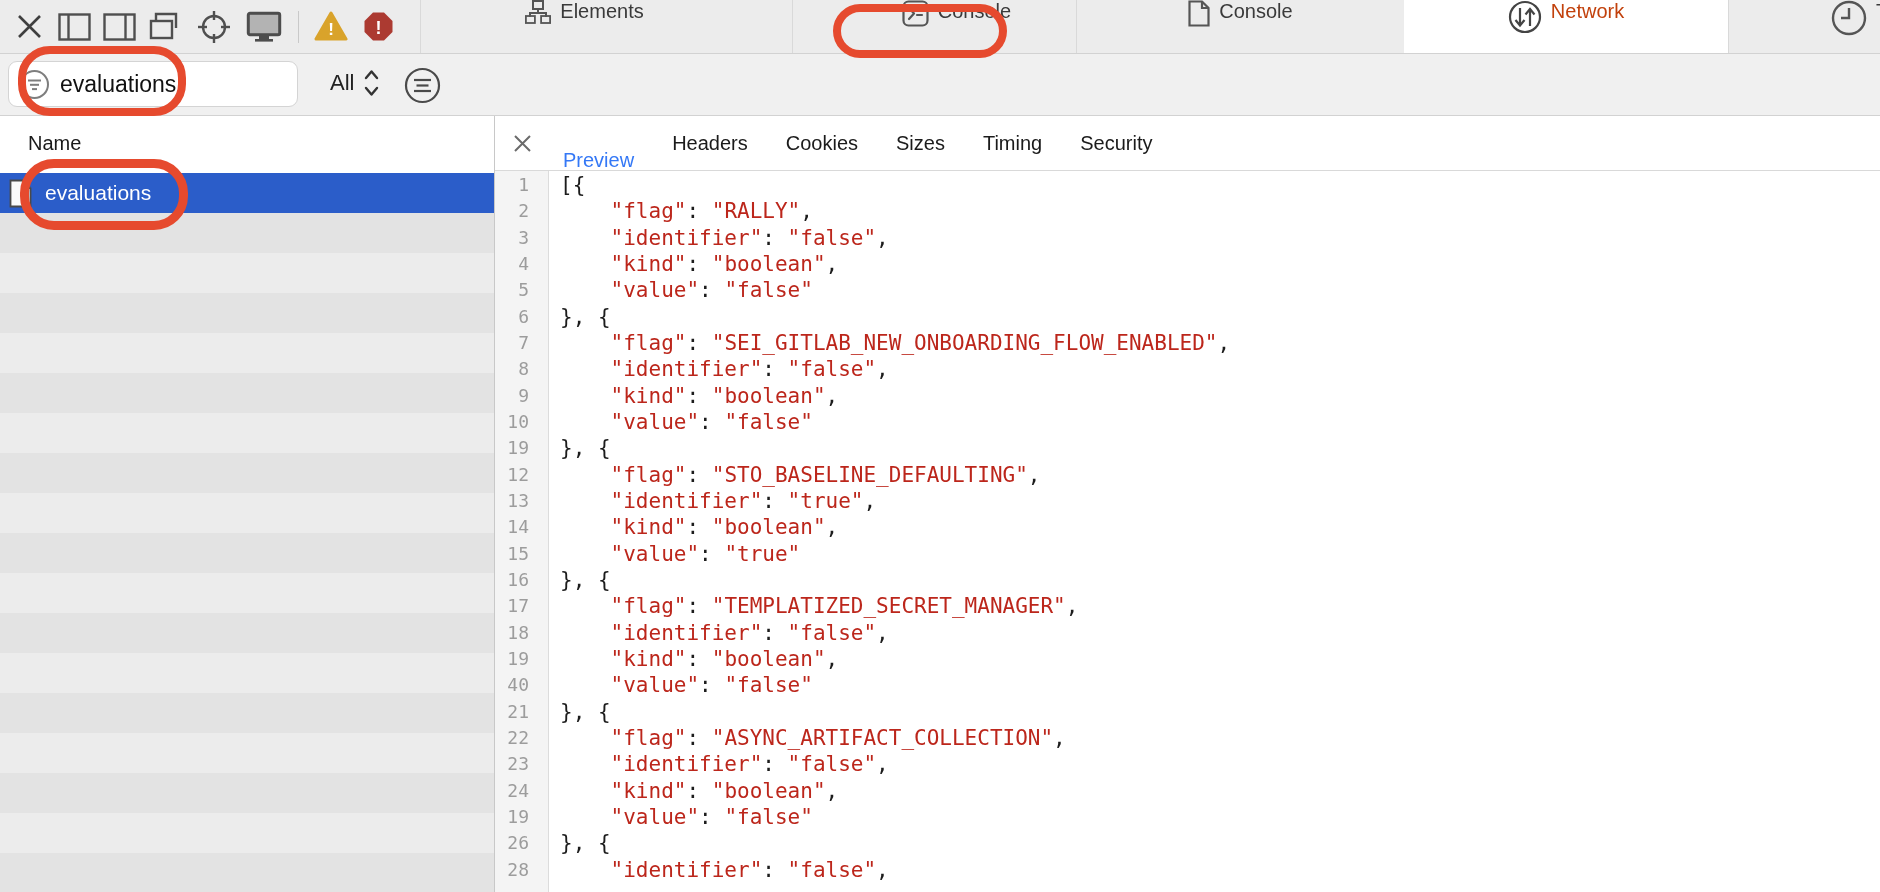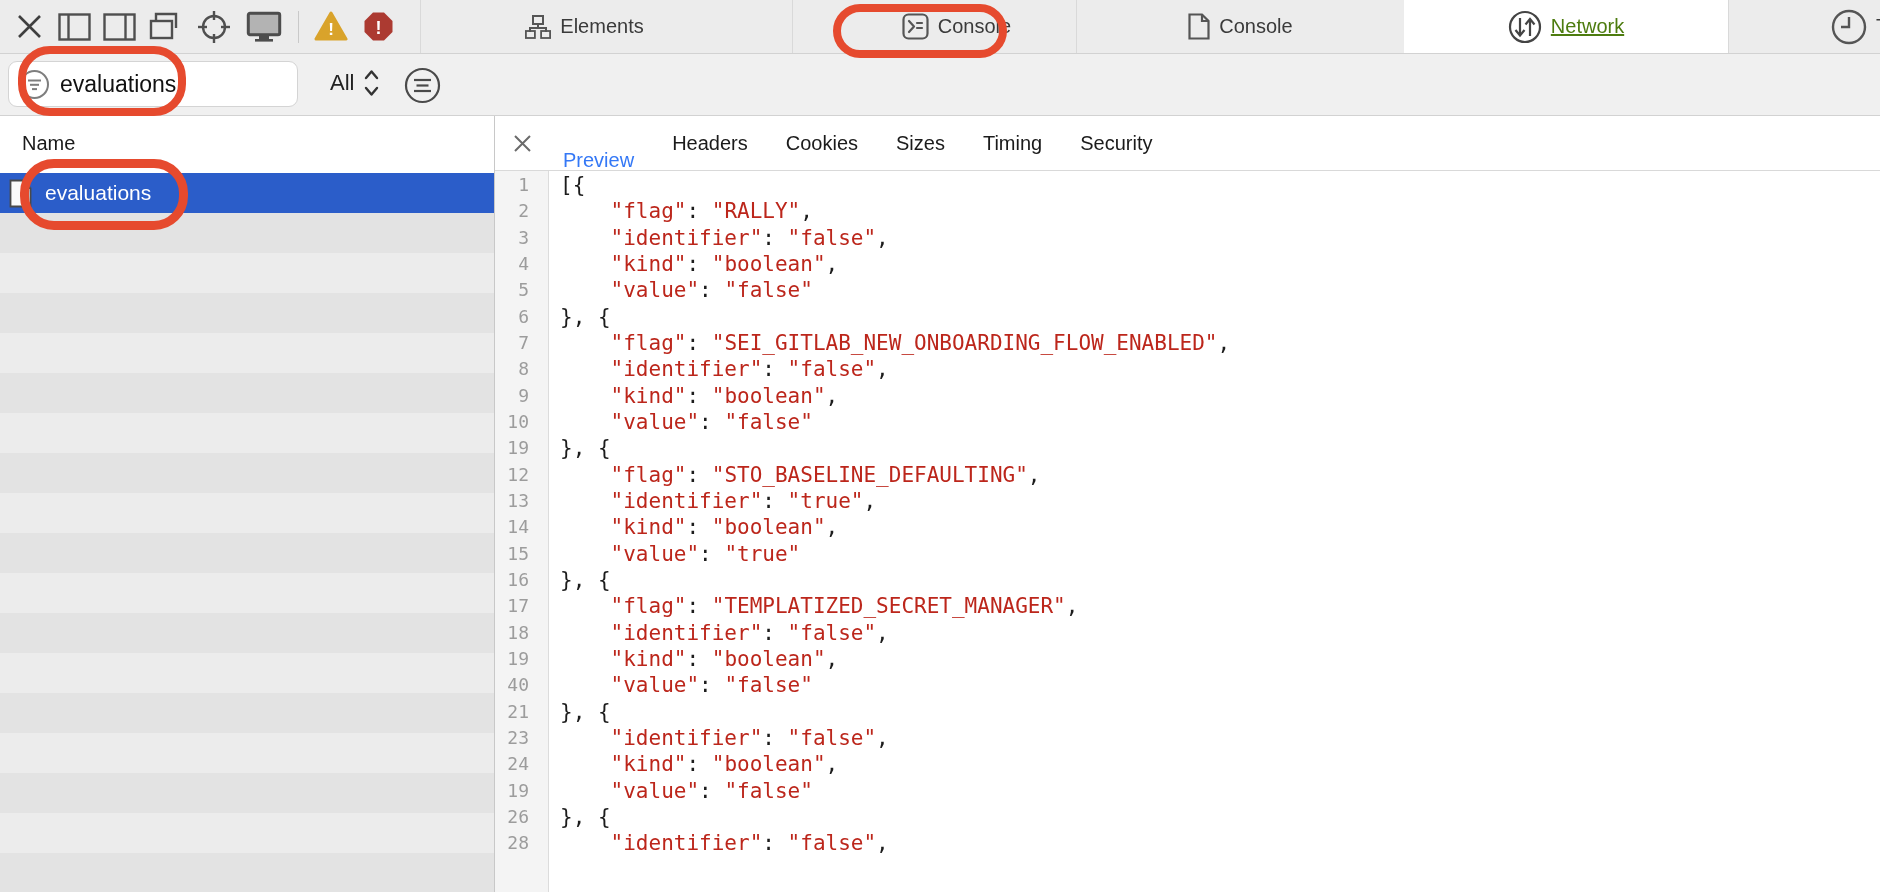--- a/index.html
+++ b/index.html
@@ -5,38 +5,38 @@
   * { margin:0; padding:0; box-sizing:border-box; }
   html,body { width:1880px; height:892px; overflow:hidden; background:#fff;
               font-family:"Liberation Sans", sans-serif; }
   #stage { position:absolute; top:0; left:0; width:1880px; height:892px; overflow:hidden; }
 
   
   #toolbar { position:absolute; left:0; top:0; width:1880px; height:54px;
              background:#ececec; border-bottom:1px solid #d2d2d2; }
   .tbtn { position:absolute; top:0; height:53px; display:flex; align-items:center; justify-content:center; }
   .tb-sep { position:absolute; top:11px; width:1px; height:32px; background:#c9c9c9; }
-  .tab { position:absolute; top:0; height:53px; display:flex; align-items:center; justify-content:center;
+  .tab { position:absolute; top:0; height:53px; display:flex; justify-content:center;
          gap:9px; font-size:20px; color:#3a3a3a; border-left:1px solid #d9d9d9; }
-  .tab.active { background:#ffffff; border-left:none; color:#4d7c0f;text-decoration:underline; }
+  .tab.active { background:#ffffff; border-left:none; color:#c2410c; }
   .tab svg { flex:0 0 auto; }
 
   
   #filterbar { position:absolute; left:0; top:54px; width:1880px; height:62px;
                background:#f0f0f0; border-bottom:1px solid #d2d2d2; }
   #searchfield { position:absolute; left:8px; top:7px; width:290px; height:46px;
                  background:#fff; border:1px solid #d4d4d4; border-radius:9px;
                  display:flex; align-items:center; gap:10px; padding:0 10px; }
   #searchfield input { border:none; outline:none; font-size:23px; color:#111; width:220px;
                        font-family:"Liberation Sans", sans-serif; background:transparent; }
   #scope { position:absolute; left:330px; top:14px; display:flex; align-items:center; gap:9px;
            font-size:22px; color:#222; }
 
   
-  #name-header { position:absolute; left:0; top:116px; width:494px; height:56px; background:#fff;padding-left:8px; }
+  #name-header { position:absolute; left:6px; top:116px; width:494px; height:56px; background:#fff;padding-left:8px; }
   #name-header span { position:absolute; left:22px; top:0; line-height:54px; font-size:20px; color:#1a1a1a; }
   #panel-border { position:absolute; left:494px; top:116px; width:1px; height:776px; background:#c8c8c8; }
   #selected-row { position:absolute; left:0; top:173px; width:494px; height:40px; background:#2b5dc9;
                   display:flex; align-items:center; gap:13px; padding-left:9px; }
   #selected-row span { color:#fff; font-size:21px; font-weight:500; }
   .stripe { position:absolute; left:0; width:494px; height:40px; }
 
   
   #detail-tabs { position:absolute; left:495px; top:116px; width:1385px; height:55px; background:#fff;
                  border-bottom:1px solid #d9d9d9; display:flex; align-items:center; }
@@ -330,20 +330,24 @@
       </div>
       <div class="crow">
         <span class="ln">40</span>
         <span class="cl"><span>    </span><span class="s">"value"</span><span>: </span><span class="s">"false"</span></span>
       </div>
       <div class="crow">
         <span class="ln">21</span>
         <span class="cl"><span>}, {</span></span>
       </div>
       <div class="crow">
+        <span class="ln">22</span>
+        <span class="cl"><span>    </span><span class="s">"flag"</span><span>: </span><span class="s">"ASYNC_ARTIFACT_COLLECTION"</span><span>,</span></span>
+      </div>
+      <div class="crow">
         <span class="ln">23</span>
         <span class="cl"><span>    </span><span class="s">"identifier"</span><span>: </span><span class="s">"false"</span><span>,</span></span>
       </div>
       <div class="crow">
         <span class="ln">24</span>
         <span class="cl"><span>    </span><span class="s">"kind"</span><span>: </span><span class="s">"boolean"</span><span>,</span></span>
       </div>
       <div class="crow">
         <span class="ln">19</span>
         <span class="cl"><span>    </span><span class="s">"value"</span><span>: </span><span class="s">"false"</span></span>

